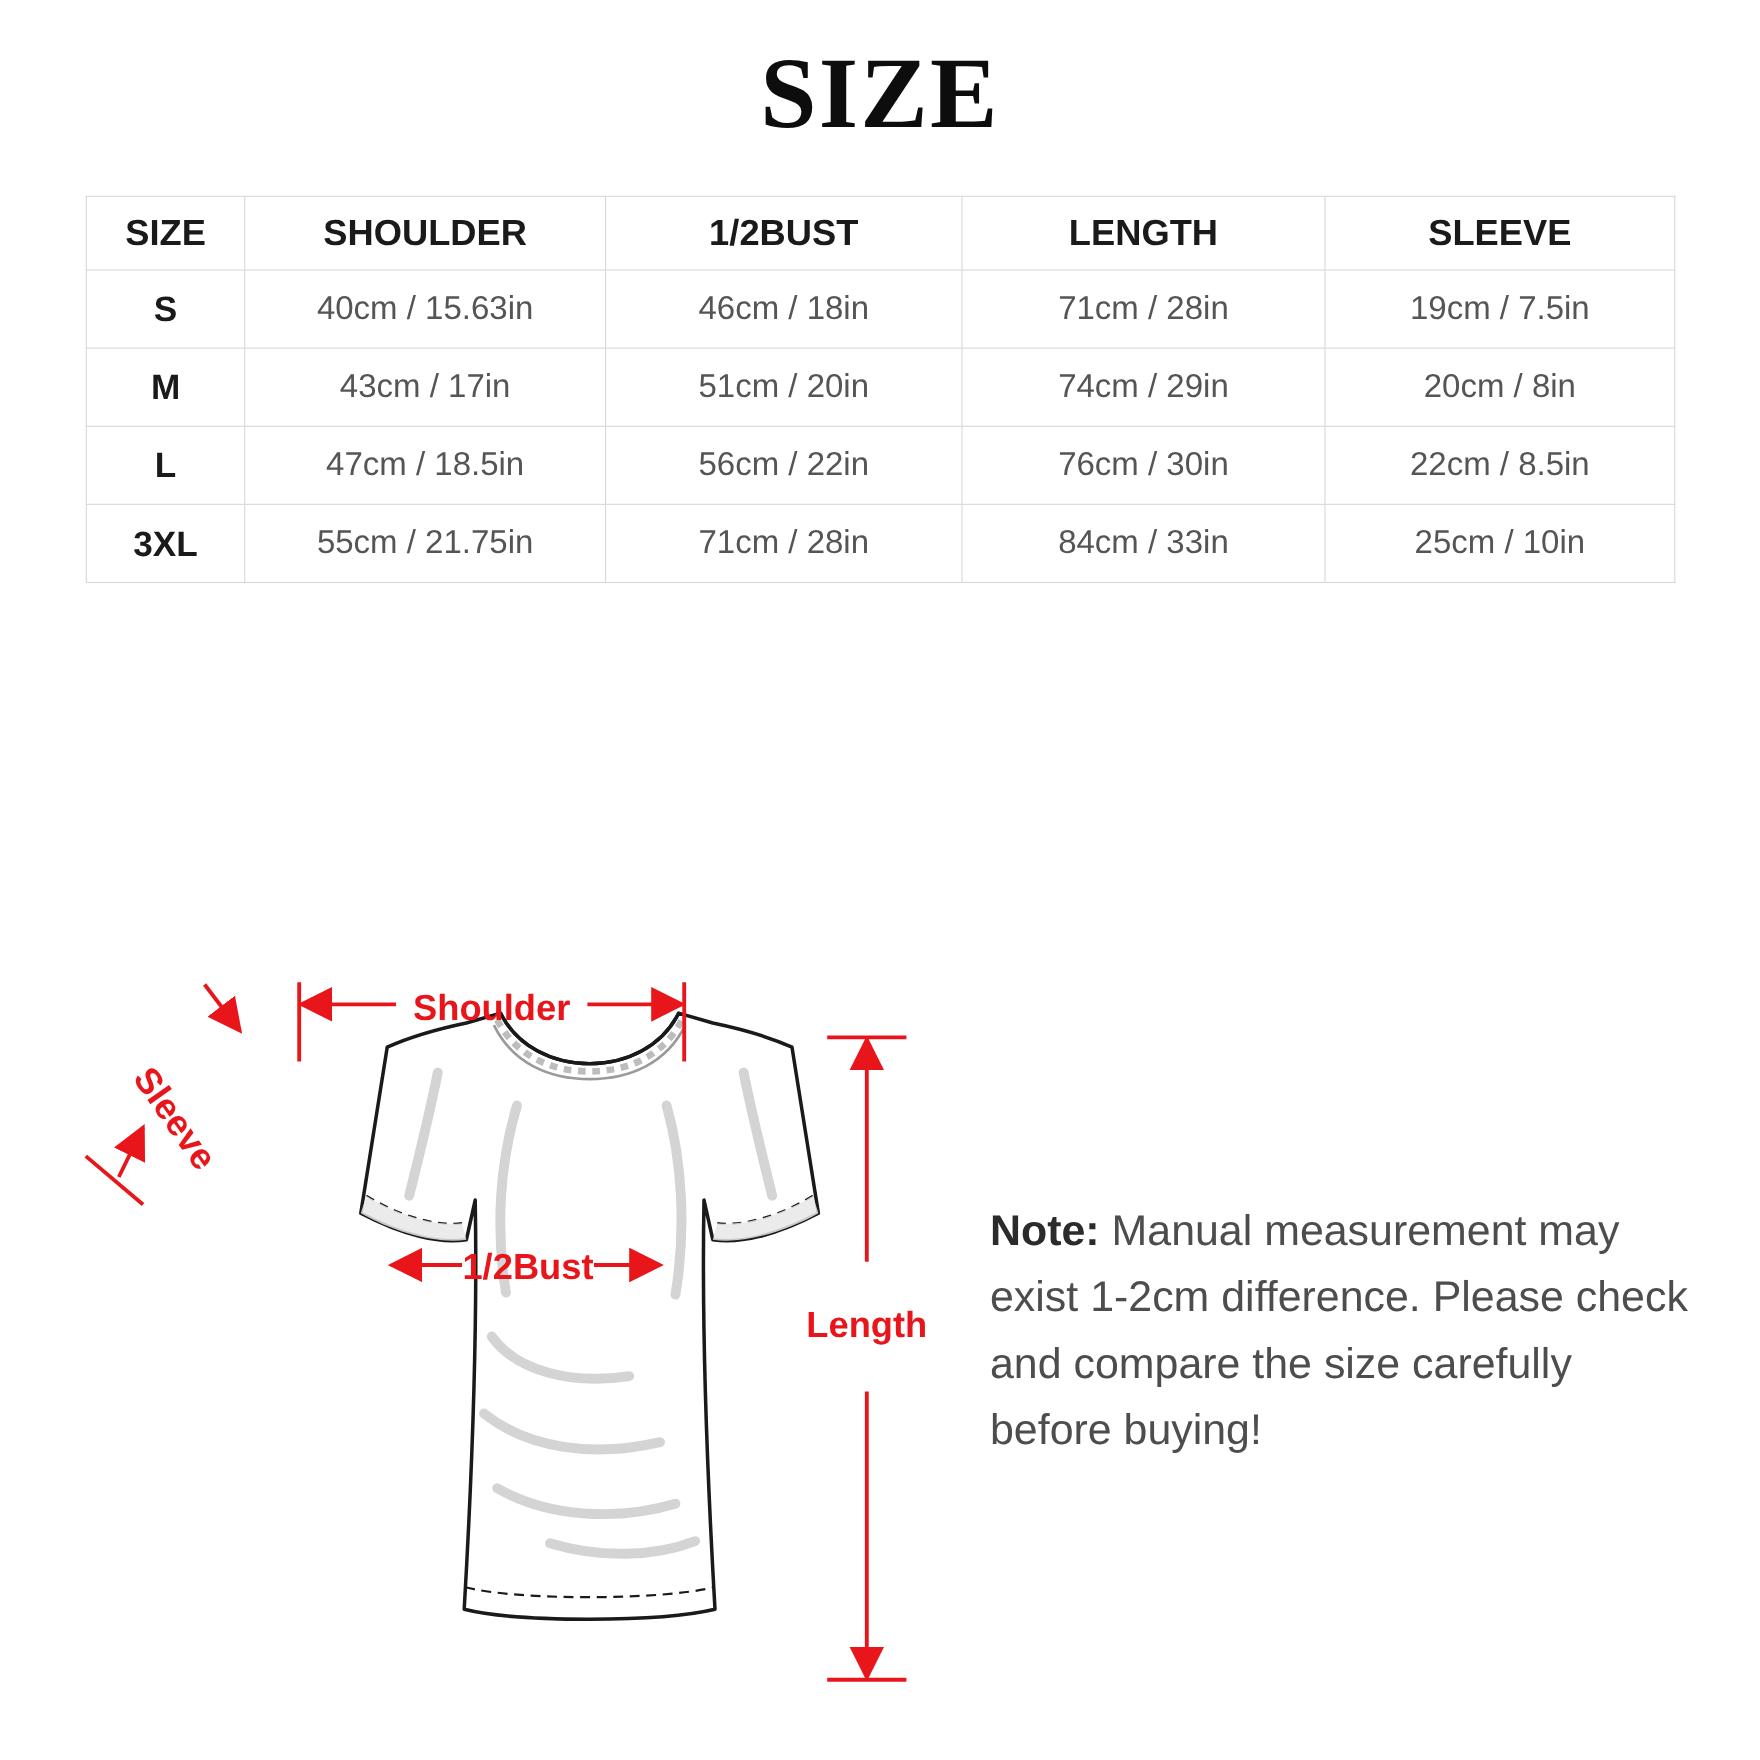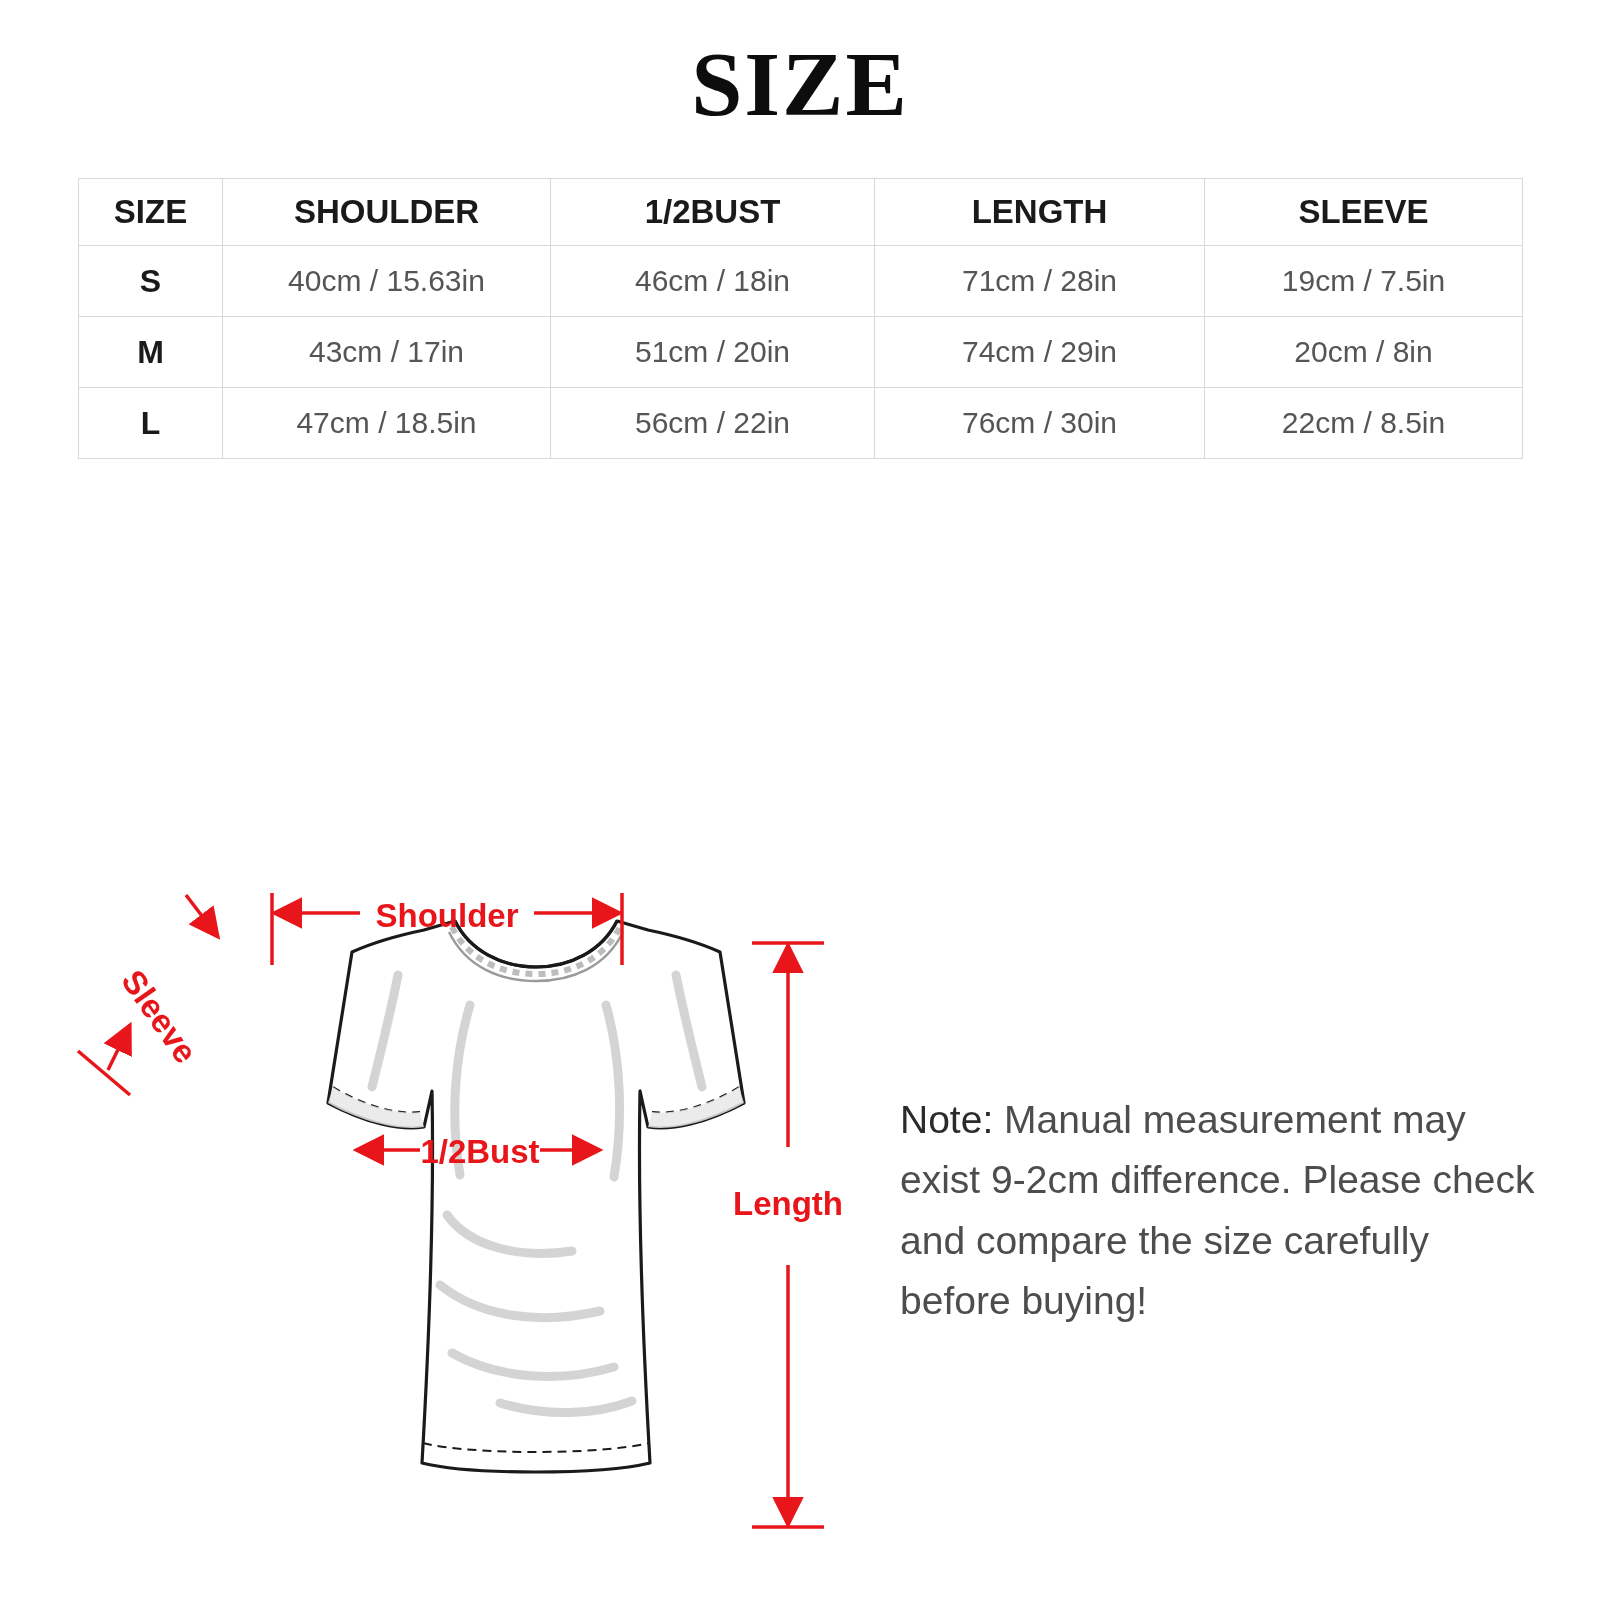--- a/index.html
+++ b/index.html
@@ -88,21 +88,21 @@
     position: absolute;
     top: 1090px;
     left: 900px;
     width: 640px;
     font-size: 39px;
     line-height: 1.55;
     color: #4d4d4d;
   }
   .note b {
     color: #2b2b2b;
-    font-weight: normal;
+    font-weight: bold;
   }
 </style>
 </head>
 <body>
 
 <div class="title">SIZE</div>
 
 <table class="size-table">
   <colgroup>
     <col class="col-size">
@@ -134,20 +134,27 @@
       <td class="val-cell">51cm / 20in</td>
       <td class="val-cell">74cm / 29in</td>
       <td class="val-cell">20cm / 8in</td>
     </tr>
     <tr>
       <td class="size-cell">L</td>
       <td class="val-cell">47cm / 18.5in</td>
       <td class="val-cell">56cm / 22in</td>
       <td class="val-cell">76cm / 30in</td>
       <td class="val-cell">22cm / 8.5in</td>
+    </tr>
+    <tr>
+      <td class="size-cell">3XL</td>
+      <td class="val-cell">55cm / 21.75in</td>
+      <td class="val-cell">71cm / 28in</td>
+      <td class="val-cell">84cm / 33in</td>
+      <td class="val-cell">25cm / 10in</td>
     </tr>
   </tbody>
 </table>
 
 <div class="illustration">
   <svg width="1600" height="745" viewBox="0 0 1600 745" xmlns="http://www.w3.org/2000/svg">
     <defs>
       <marker id="arrH" markerWidth="9" markerHeight="9" refX="8" refY="4.5" orient="auto">
         <path d="M0,0 L9,4.5 L0,9 z" fill="#e8161a"></path>
       </marker>
@@ -230,14 +237,14 @@
       <line x1="752" y1="88" x2="824" y2="88"></line>
       <line x1="752" y1="672" x2="824" y2="672"></line>
       <line x1="788" y1="90" x2="788" y2="292" marker-start="url(#arrHs)"></line>
       <line x1="788" y1="410" x2="788" y2="670" marker-end="url(#arrH)"></line>
     </g>
     <text x="788" y="360" text-anchor="middle" font-family="Liberation Sans, sans-serif" font-size="33" font-weight="bold" fill="#e8161a">Length</text>
   </svg>
 </div>
 
 <div class="note">
-  <b>Note:</b><span> Manual measurement may exist 9-2cm difference. Please check and compare the size carefully before buying!</span>
+  <b>Note:</b><span> Manual measurement may exist 1-2cm difference. Please check and compare the size carefully before buying!</span>
 </div>
 
 </body></html>

